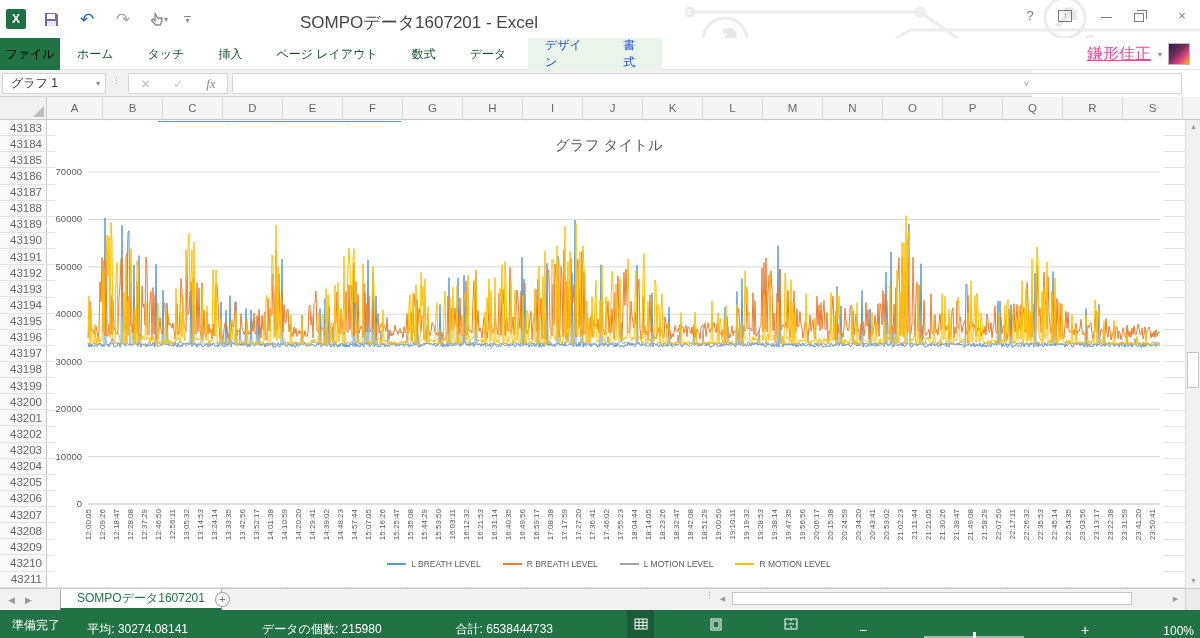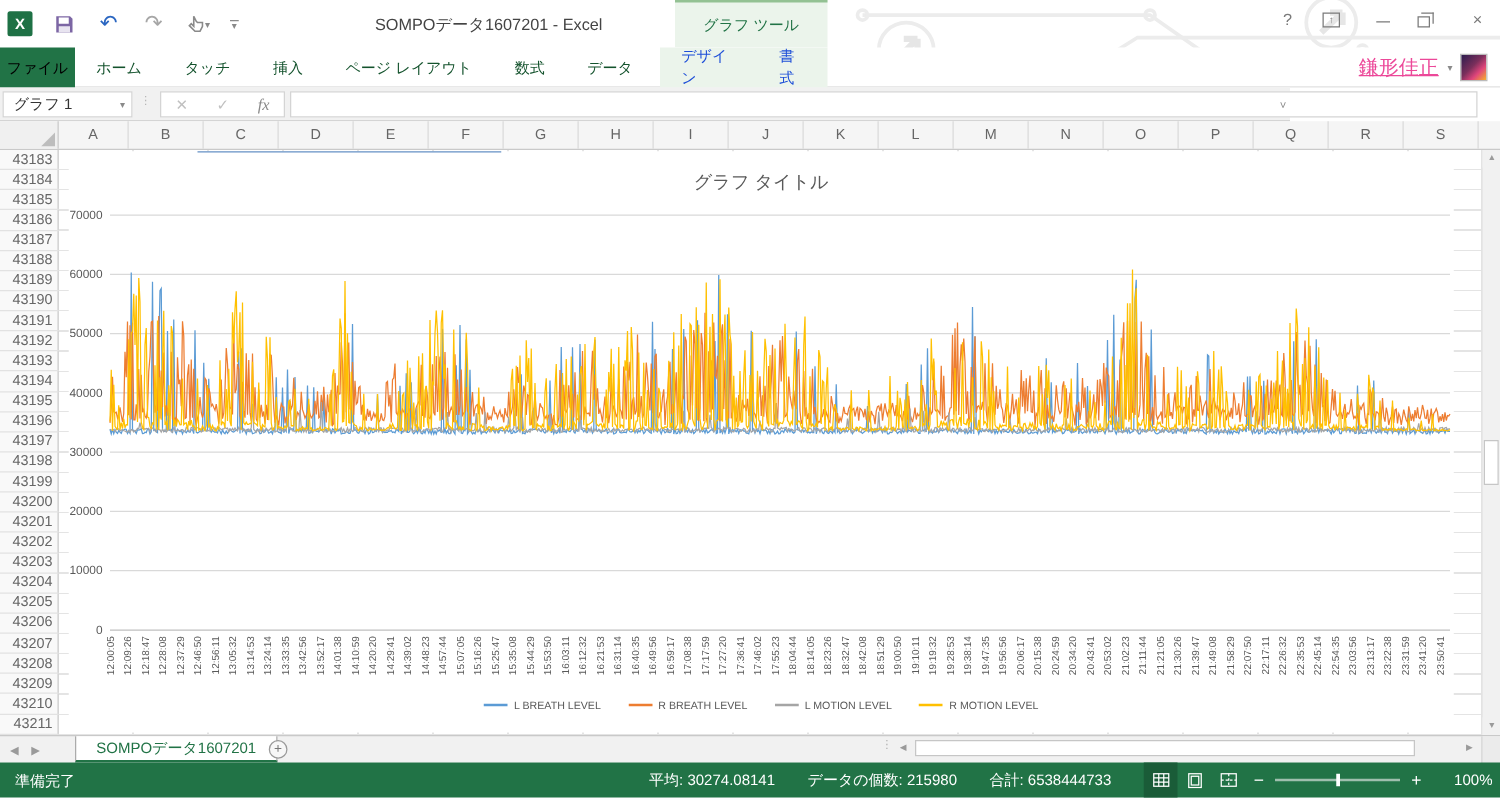--- a/index.html
+++ b/index.html
@@ -10,21 +10,21 @@
   #deco-svg { position:absolute; right:0; top:0; width:530px; height:70px; pointer-events:none; }
   #qat { position:absolute; left:6px; top:6px; display:flex; align-items:center; gap:14px; height:26px; }
   .qat-btn { display:flex; align-items:center; justify-content:center; width:22px; height:22px; font-size:15px; color:#9a9a9a; cursor:default; }
   #excel-logo { width:20px; height:20px; background:#1E7145; color:#fff; font-size:12px; font-weight:bold; display:flex; align-items:center; justify-content:center; border-radius:2px; }
   #save-icon svg { display:block; }
   #undo-icon { color:#2A66C1; font-size:17px; }
   #redo-icon { color:#A6A6A6; font-size:17px; }
   .mini-arrow { font-size:8px; color:#8a8a8a; margin-left:1px; }
   #qat-more { display:flex; flex-direction:column; align-items:center; color:#8a8a8a; font-size:8px; line-height:4px; }
   #qat-more .bar { width:7px; height:1px; background:#8a8a8a; margin-bottom:2px; }
-  #doc-title { position:absolute; left:300px; top:11px; font-size:13px; color:#444; }
+  #doc-title { position:absolute; left:300px; top:11px; font-size:17px; color:#444; }
   #context-header { position:absolute; left:540px; top:0; width:122px; height:38px; background:#EBF4EB;
     border-top:2px solid #93C193; display:flex; align-items:center; justify-content:center;
     color:#217346; font-size:12px; }
   #win-controls { position:absolute; right:8px; top:8px; display:flex; align-items:center; gap:18px; color:#7a7a7a; }
   #win-controls .wc { font-size:13px; width:20px; text-align:center; cursor:default; }
   #ribbon-display-icon { width:14px; height:12px; border:1px solid #7a7a7a; font-size:8px; line-height:10px; text-align:center; }
   #min-icon { display:inline-block; width:11px; height:1px; background:#7a7a7a; margin-bottom:2px; }
   #restore-icon { position:relative; width:10px; height:9px; border:1px solid #7a7a7a; margin-top:3px; }
   #restore-icon:before { content:""; position:absolute; left:2px; top:-4px; width:9px; height:8px; border:1px solid #7a7a7a; border-bottom:none; border-left:none; }
   
@@ -88,21 +88,21 @@
   #add-sheet { position:absolute; left:215px; top:3px; width:15px; height:15px; border:1px solid #9a9a9a; border-radius:50%;
     color:#777; font-size:11px; line-height:13px; text-align:center; background:#F7F7F7; }
   #hs-sep { position:absolute; left:705px; top:4px; color:#b0b0b0; font-size:9px; line-height:5px; }
   #hscroll { position:absolute; left:715px; top:1px; width:468px; height:17px; background:#F1F1F1; display:flex; align-items:center; }
   #hscroll .sb-btn { height:17px; line-height:17px; }
   #hthumb { width:400px; height:13px; background:#fff; border:1px solid #C6C6C6; margin-left:2px; }
   #sheet-corner { position:absolute; left:1185px; top:0; width:15px; height:22px; background:#EBEBEB; border-left:1px solid #D5D5D5; }
   
   #statusbar { position:absolute; left:0; top:610px; width:1200px; height:28px; background:#217346; color:#fff; }
   #status-ready { position:absolute; left:12px; top:7px; font-size:12px; }
-  #status-right { position:absolute; right:6px; top:0; height:28px; display:flex; align-items:center; }
+  #status-right { position:absolute; right:6px; top:0; height:28px; display:flex; align-items:flex-end;gap:48px; }
   .agg { font-size:12px; margin-right:26px; }
   .viewbtn { width:27px; height:28px; display:flex; align-items:center; justify-content:center; }
   .viewbtn.active { background:#1A5C38; }
   #zoom-minus,#zoom-plus { font-size:14px; width:22px; text-align:center; }
   #zoom-track { position:relative; width:100px; height:2px; background:#9FBFAE; margin:0 2px; }
   #zoom-thumb { position:absolute; left:49px; top:-4px; width:3px; height:10px; background:#fff; }
   #zoom-pct { font-size:12px; width:42px; text-align:right; margin-left:8px; }
 </style>
 </head>
 <body>
@@ -138,21 +138,20 @@
     <div class="qat-btn" id="redo-icon">↷</div>
     <div class="qat-btn">
       <svg width="13" height="15" viewBox="0 0 13 15">
           <path fill="none" stroke="#8a8a8a" stroke-width="1.3" d="M5 1 v8 l-2 -2 l-1.5 1.5 L6 13 h4 l2 -4 v-3 h-4 l-1 -1 z"></path>
         </svg>
       <span class="mini-arrow">▾</span>
     </div>
     <div id="qat-more"><span class="bar"></span>▾</div>
   </div>
   <div id="doc-title">SOMPOデータ1607201 - Excel</div>
-  <div id="context-header">グラフ ツール</div>
   <div id="win-controls">
     <div class="wc">?</div>
     <div class="wc">
         <div id="ribbon-display-icon">↑</div>
       </div>
     <div class="wc"><span id="min-icon"></span></div>
     <div class="wc">
         <div id="restore-icon"></div>
       </div>
     <div class="wc">×</div>

